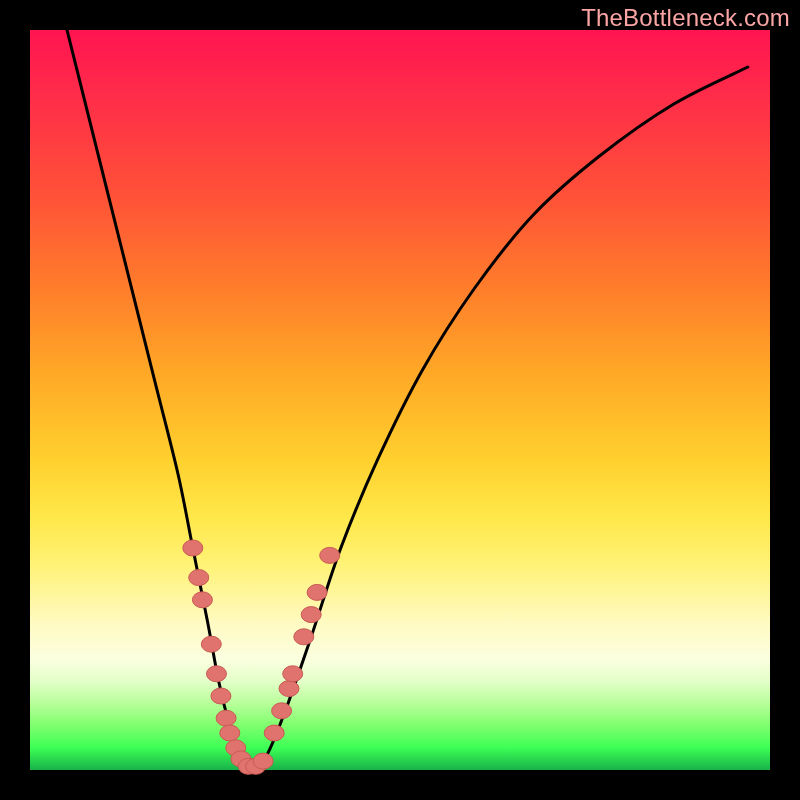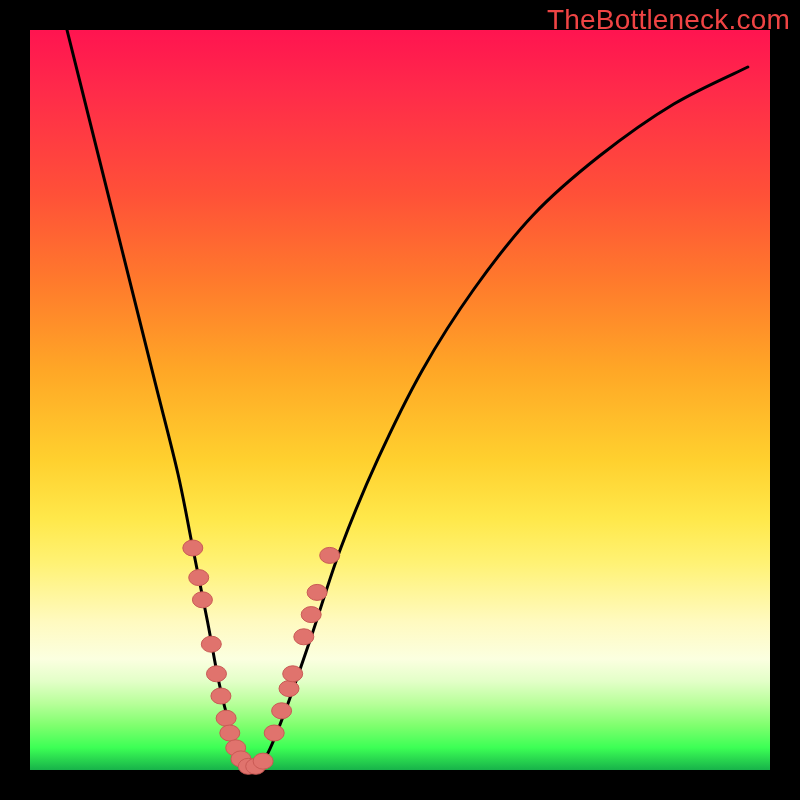--- a/index.html
+++ b/index.html
@@ -40,22 +40,22 @@
       #b8ff9a 91%,
       #7fff6e 94%,
       #3cff55 97%,
       #17b24a 100%
     );
   }
   .watermark {
     position: absolute;
     top: 4px;
     right: 10px;
-    color: #ef4444;
-    font-size: 28px;
+    color: #fca5a5;
+    font-size: 24px;
     font-weight: 500;
     letter-spacing: 0.2px;
     user-select: none;
   }
   svg.curve-layer {
     position: absolute;
     left: 0;
     top: 0;
     width: 740px;
     height: 740px;

